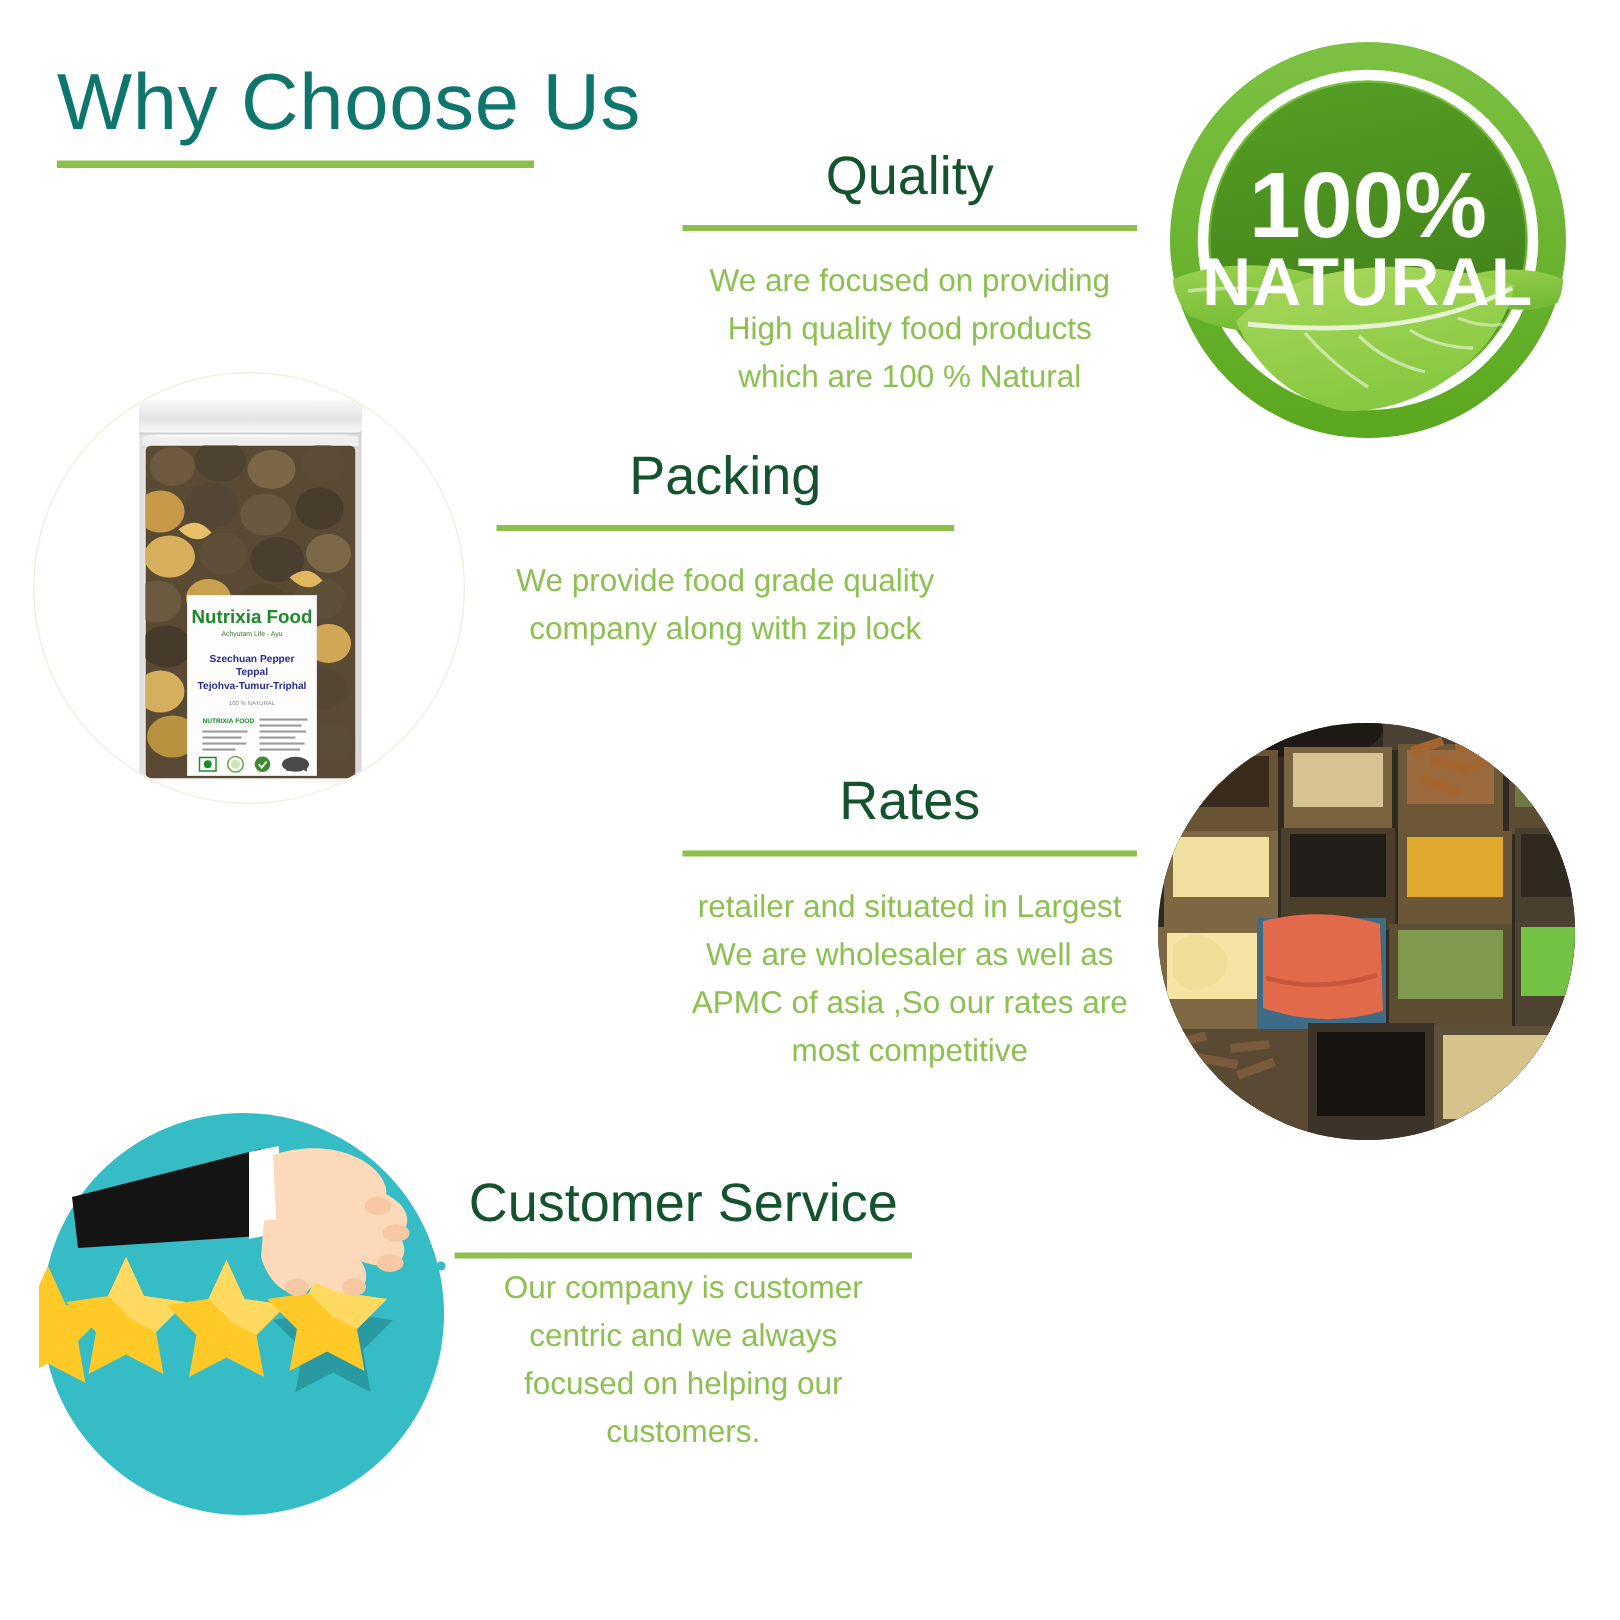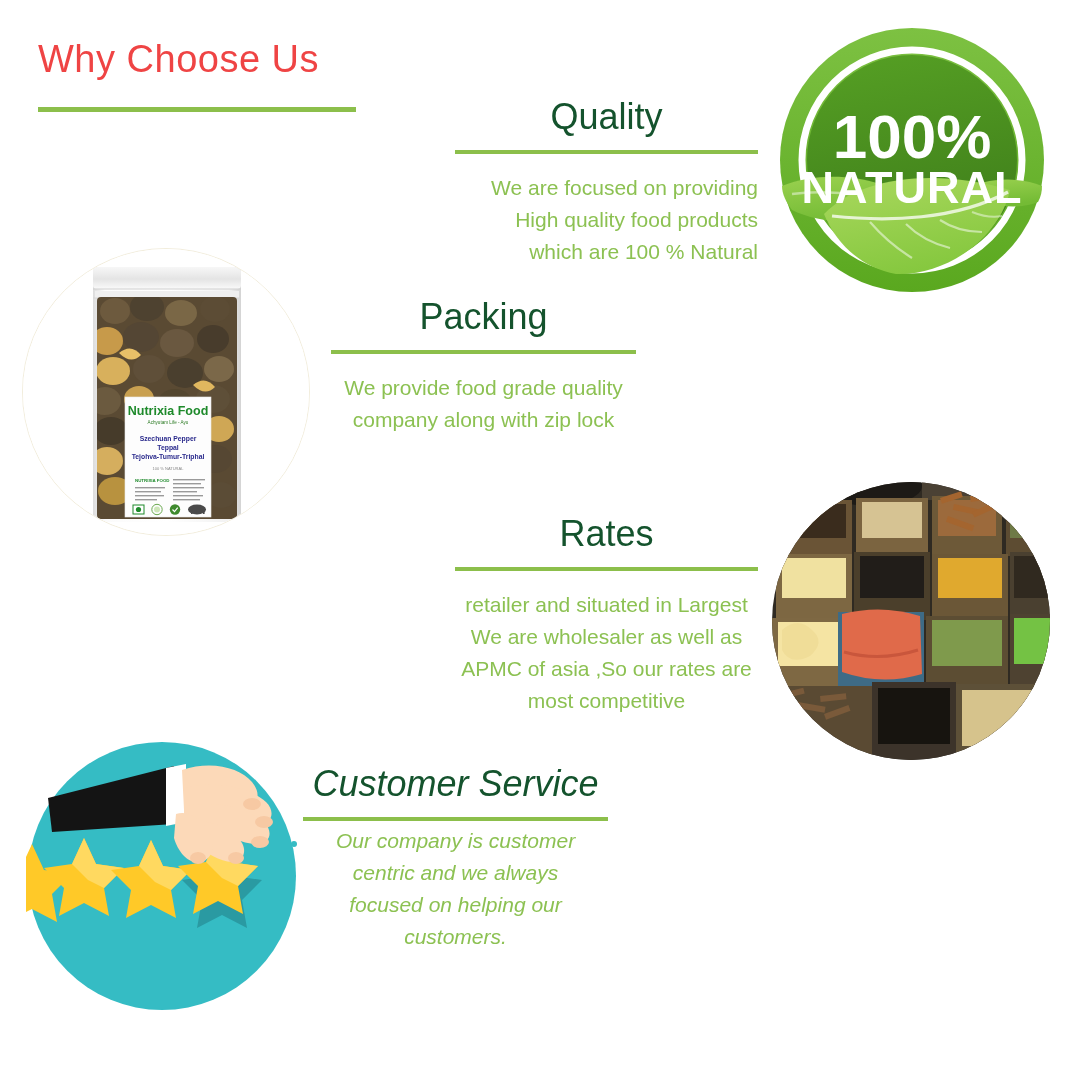--- a/index.html
+++ b/index.html
@@ -16,22 +16,22 @@
     height: 1080px;
     background: #ffffff;
     overflow: hidden;
   }
 
   
   .main-title {
     position: absolute;
     left: 38px;
     top: 38px;
-    font-size: 38px;
-    color: #ef4444;
+    font-size: 53px;
+    color: #0f766e;
     font-weight: 400;
     letter-spacing: 0.5px;
     white-space: nowrap;
   }
   .main-title-rule {
     position: absolute;
     left: 38px;
     top: 107px;
     width: 318px;
     height: 5px;
@@ -59,36 +59,36 @@
     line-height: 1.52;
   }
   .section-body div {
     white-space: nowrap;
   }
 
   
   #sec-quality { left: 455px; top: 96px; width: 303px; }
   #sec-quality .section-title { font-size: 36px; }
   #sec-quality .section-rule { width: 303px; }
-  #sec-quality .section-body { font-size: 21px; margin-top: 18px; text-align: right; }
+  #sec-quality .section-body { font-size: 21px; margin-top: 18px; }
 
   
   #sec-packing { left: 331px; top: 296px; width: 305px; }
   #sec-packing .section-title { font-size: 36px; }
   #sec-packing .section-rule { width: 305px; }
   #sec-packing .section-body { font-size: 21px; margin-top: 18px; }
 
   
   #sec-rates { left: 455px; top: 513px; width: 303px; }
   #sec-rates .section-title { font-size: 36px; }
   #sec-rates .section-rule { width: 303px; }
   #sec-rates .section-body { font-size: 21px; margin-top: 18px; }
 
   
-  #sec-customer { left: 303px; top: 763px; width: 305px; font-style: italic; }
+  #sec-customer { left: 303px; top: 781px; width: 305px; }
   #sec-customer .section-title { font-size: 36px; }
   #sec-customer .section-rule { width: 305px; }
   #sec-customer .section-body { font-size: 21px; margin-top: 4px; }
 
   
   #badge-natural {
     position: absolute;
     left: 778px;
     top: 26px;
     width: 268px;

